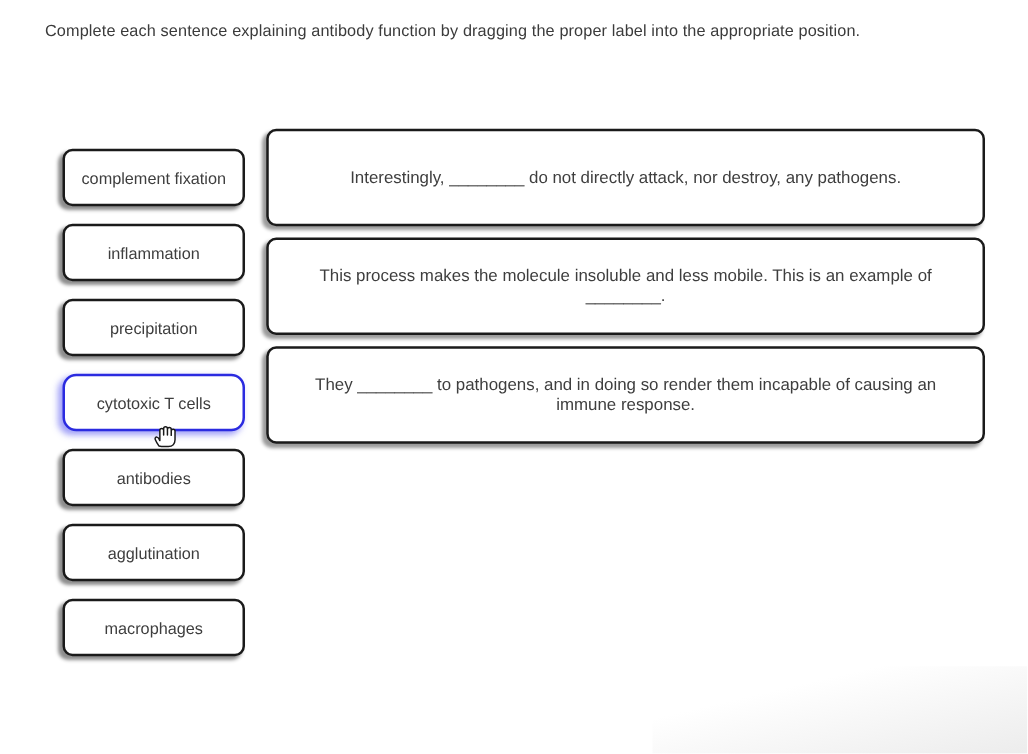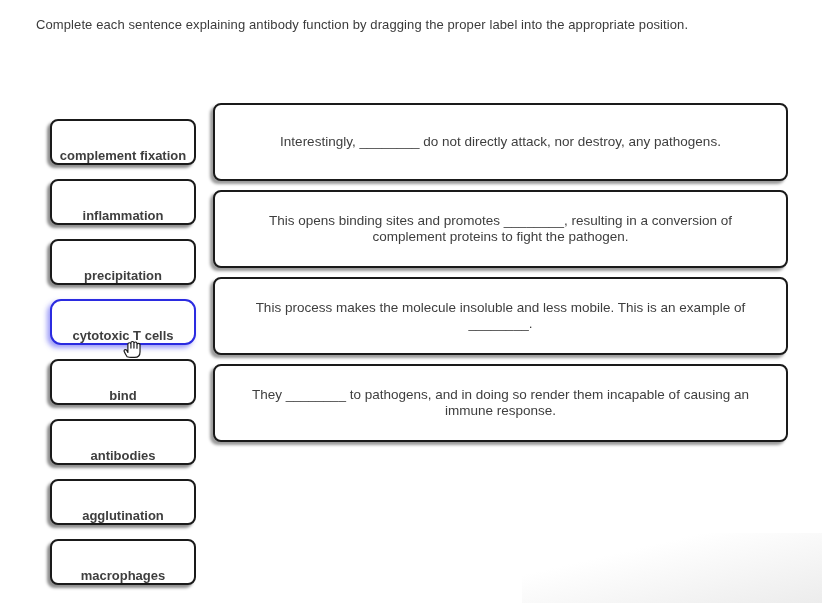--- a/index.html
+++ b/index.html
@@ -32,27 +32,26 @@
   .label-box {
     box-sizing: border-box;
     width: 146px;
     height: 46px;
     margin-bottom: 14px;
     background: #ffffff;
     border: 2px solid #1a1a1a;
     border-radius: 8px;
     box-shadow: -3px 3px 3px rgba(0,0,0,0.45);
     display: flex;
-    align-items: flex-end;
+    align-items: center;
     justify-content: center;
     font-size: 13px;
     color: #3e3e3e;
     cursor: pointer;
     text-align: center;
-    font-weight: bold;
   }
   .label-box.selected {
     border-color: #2b2be0;
     box-shadow: -3px 3px 5px rgba(80,80,240,0.55);
     border-radius: 11px;
   }
   .sentence-col {
     position: absolute;
     left: 213px;
     top: 103px;
@@ -109,39 +108,33 @@
     <div class="label-box">
       <span>inflammation</span>
     </div>
     <div class="label-box">
       <span>precipitation</span>
     </div>
     <div class="label-box selected">
       <span>cytotoxic T cells</span>
     </div>
     <div class="label-box">
-      <span>bind</span>
-    </div>
-    <div class="label-box">
       <span>antibodies</span>
     </div>
     <div class="label-box">
       <span>agglutination</span>
     </div>
     <div class="label-box">
       <span>macrophages</span>
     </div>
   </div>
 
   <div class="sentence-col">
     <div class="sentence-box">
       <span>Interestingly, ________ do not directly attack, nor destroy, any pathogens.</span>
-    </div>
-    <div class="sentence-box">
-      <span>This opens binding sites and promotes ________, resulting in a conversion of complement proteins to fight the pathogen.</span>
     </div>
     <div class="sentence-box">
       <span>This process makes the molecule insoluble and less mobile. This is an example of ________.</span>
     </div>
     <div class="sentence-box">
       <span>They ________ to pathogens, and in doing so render them incapable of causing an immune response.</span>
     </div>
   </div>
 
   <div class="cursor-hand">

